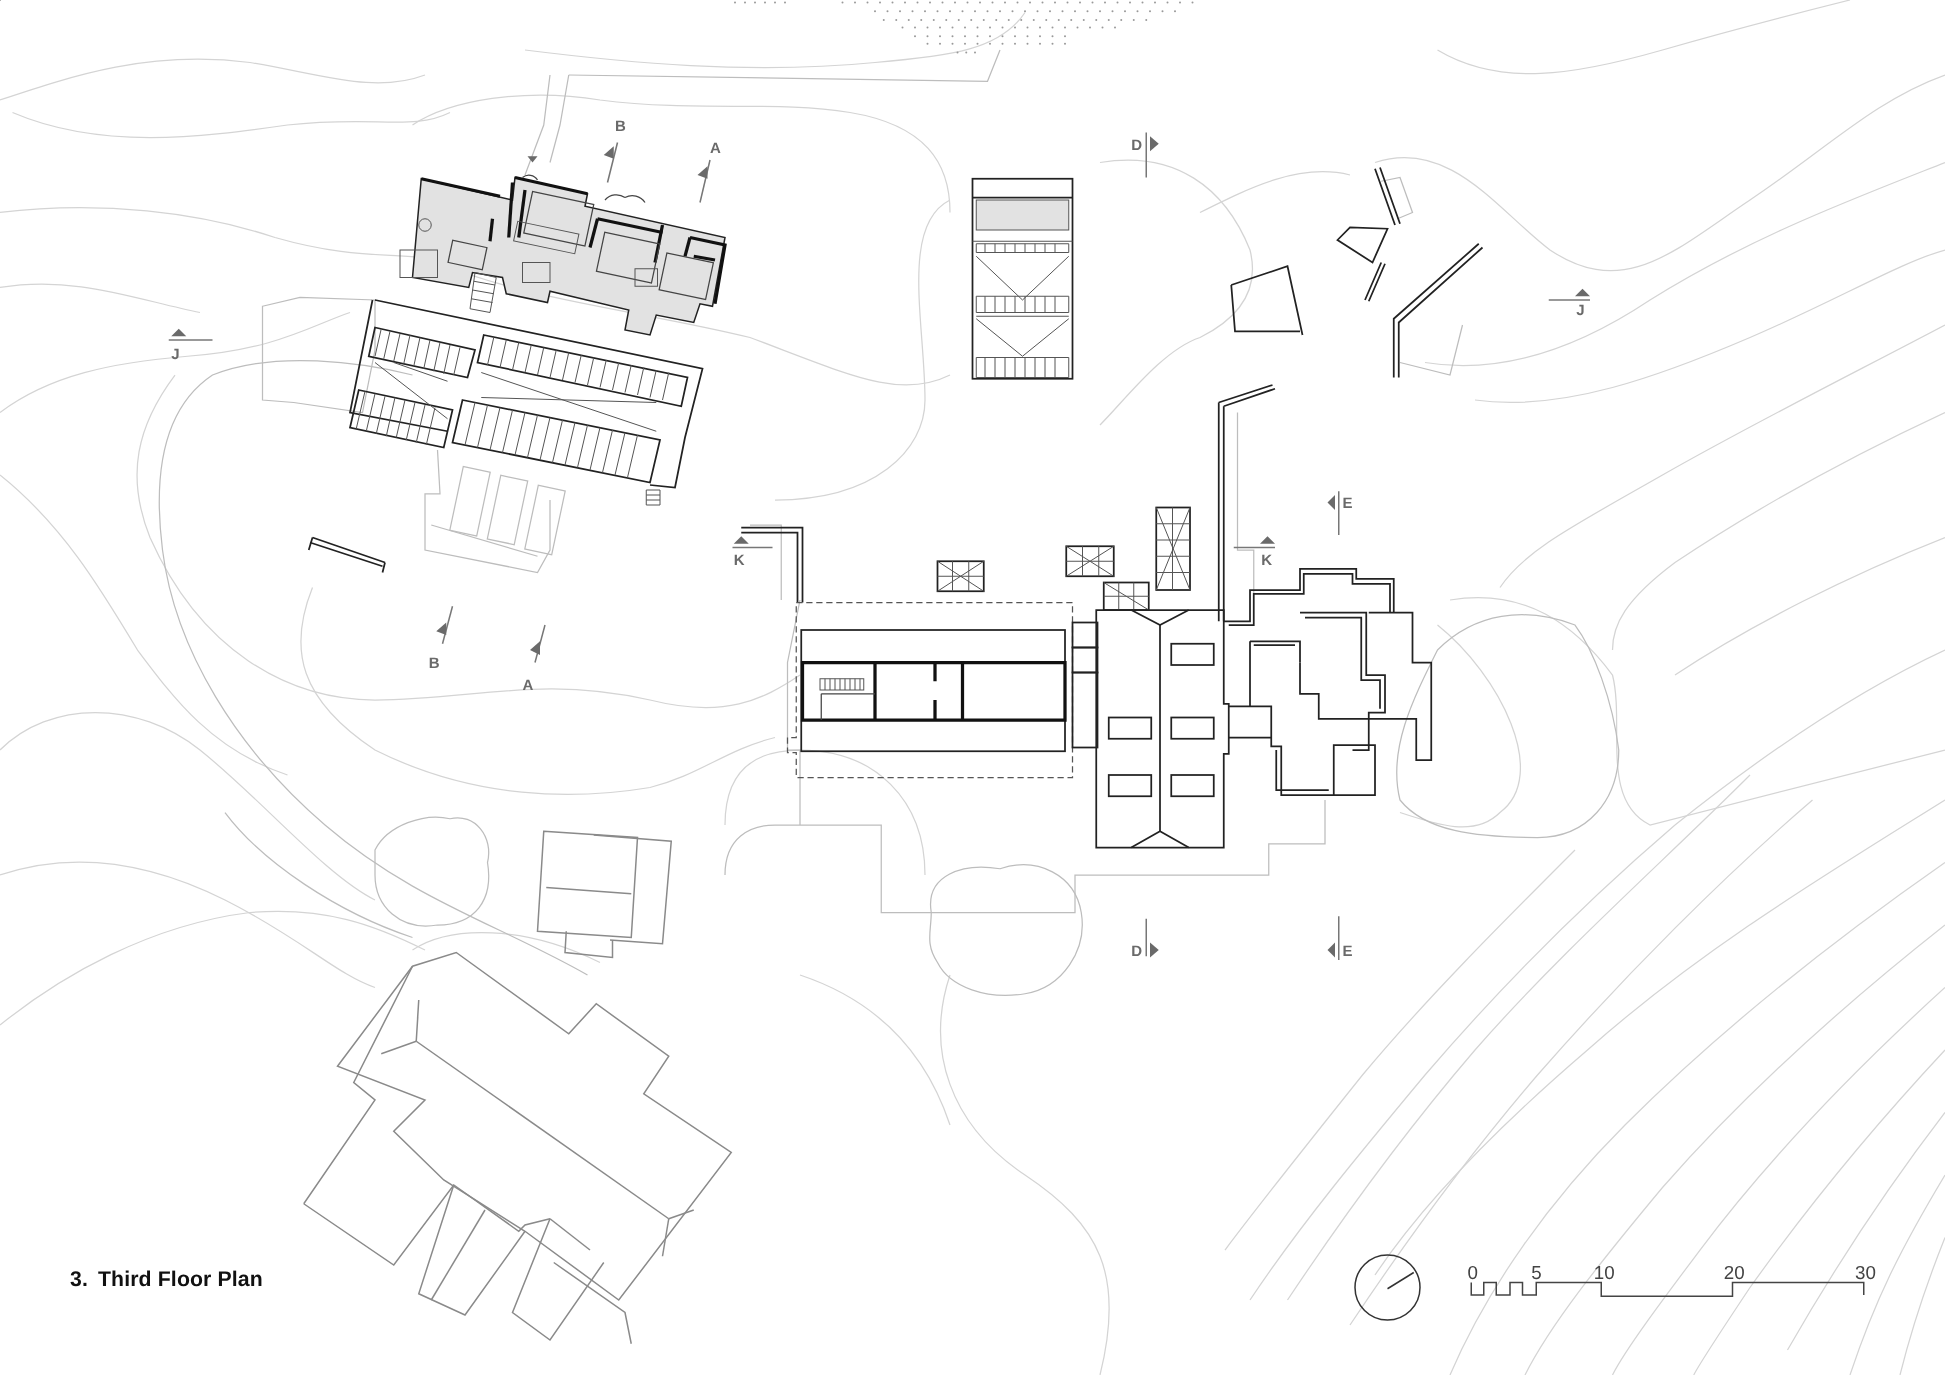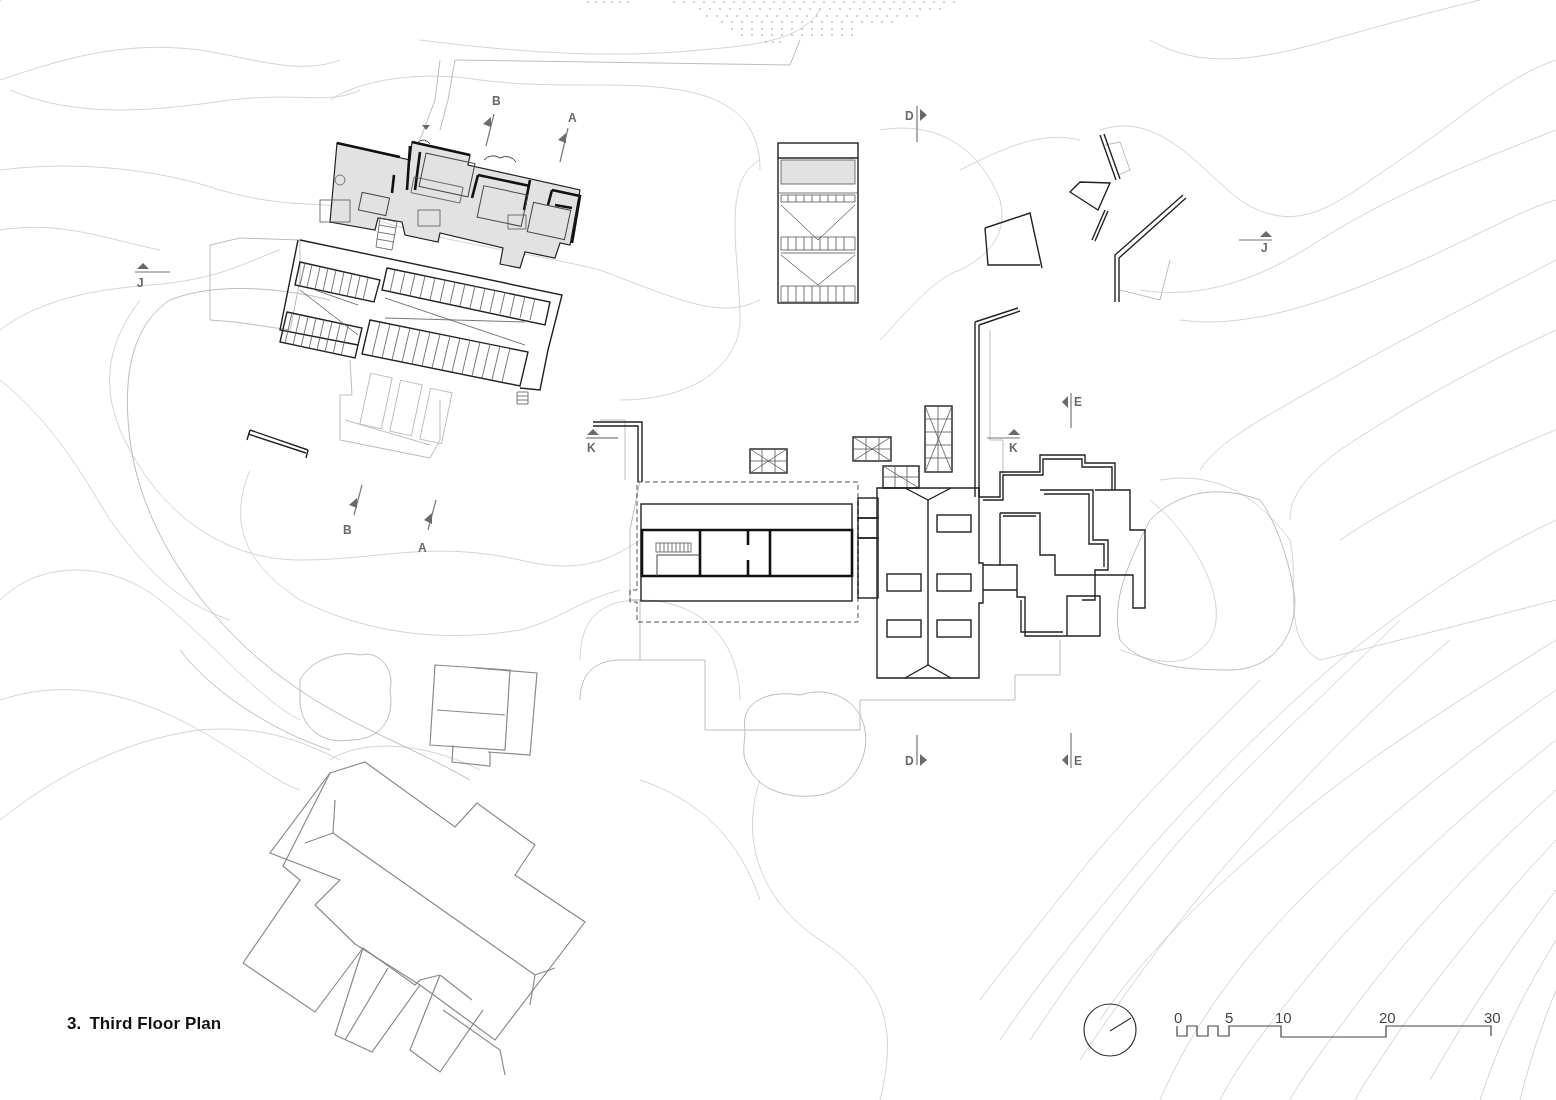--- a/index.html
+++ b/index.html
@@ -11,21 +11,21 @@
   .dark{fill:none;stroke:#222;stroke-width:1.4;}
   .wall{fill:none;stroke:#111;stroke-width:2.6;}
   .dwall{fill:none;stroke:#444;stroke-width:1;}
   .floor{fill:#e2e2e2;stroke:#222;stroke-width:1.2;}
   .grid{fill:none;stroke:#555;stroke-width:0.8;}
   .dash{fill:none;stroke:#555;stroke-width:1;stroke-dasharray:5 3;}
   .sec-label{font-family:"Liberation Sans",sans-serif;font-weight:700;font-size:12px;fill:#6a6a6a;}
   .tri{fill:#6a6a6a;}
   .sec-line{stroke:#777;stroke-width:1.2;}
   .scale-txt{font-family:"Liberation Sans",sans-serif;font-size:15px;fill:#444;}
-  #title{position:absolute;left:67px;top:1014px;font-size:17px;font-weight:700;color:#111;letter-spacing:0.1px;text-align:center;}
+  #title{position:absolute;left:56px;top:1014px;font-size:17px;font-weight:700;color:#111;letter-spacing:0.1px;text-align:center;}
   #title .num{margin-right:8px;}
 </style>
 </head>
 <body>
 
 <svg id="plan" viewBox="0 0 1556 1100" xmlns="http://www.w3.org/2000/svg">
 
   <g>
     <path class="contour" d="M0,80 C60,60 120,40 200,50 C260,60 300,75 340,60"></path>
     <path class="contour" d="M10,90 C80,120 160,110 230,100 C300,92 330,105 360,90"></path>

